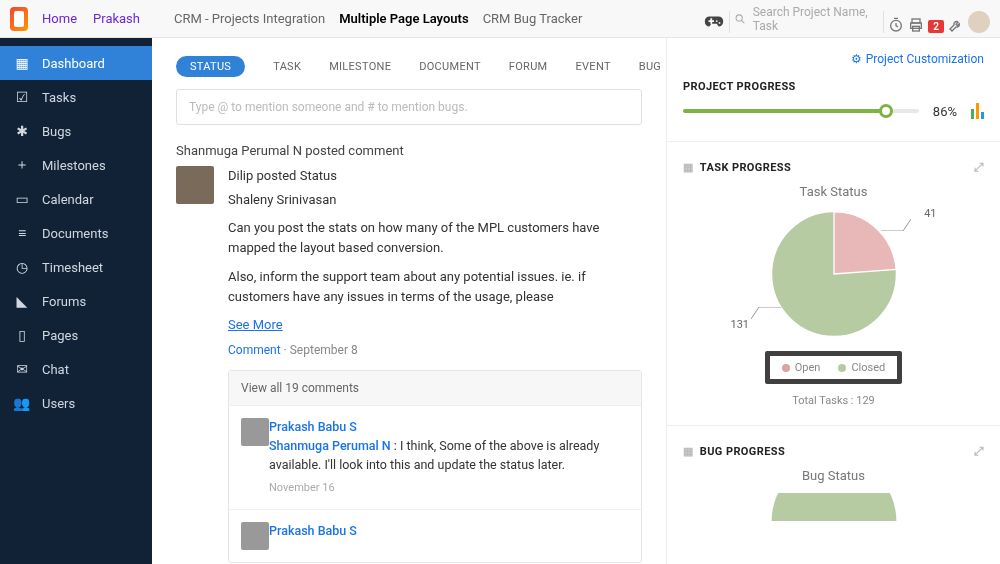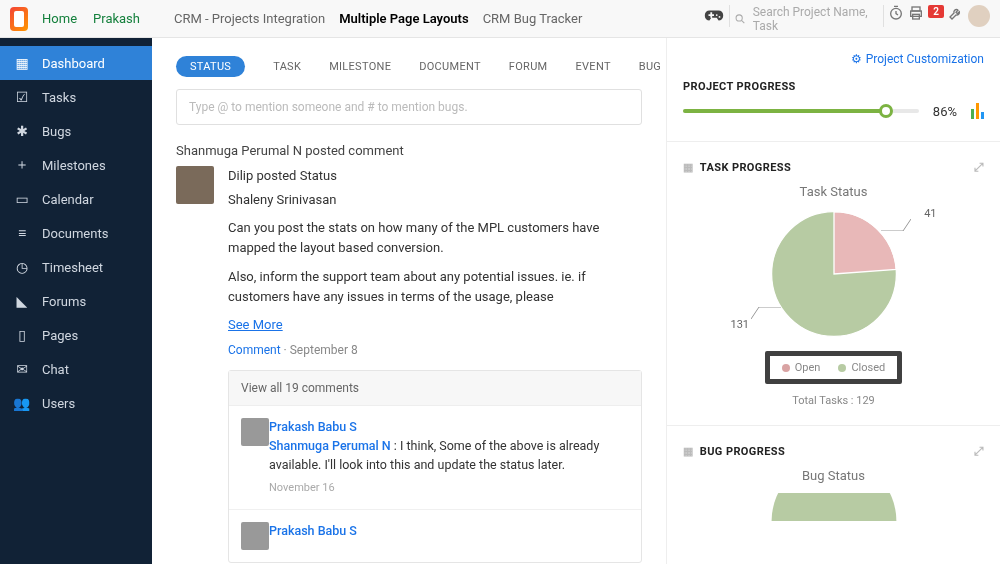--- a/index.html
+++ b/index.html
@@ -2,24 +2,24 @@
 <html><head>
 <meta charset="utf-8">
 <style>
 * { margin: 0; padding: 0; box-sizing: border-box; }
 body { font-family: -apple-system, BlinkMacSystemFont, "Segoe UI", Roboto, sans-serif; font-size: 13px; color: #333; background: #fff; width: 1000px; height: 564px; overflow: hidden; }
 
 .topbar { height: 38px; background: #f8f8f8; border-bottom: 1px solid #e5e5e5; display: flex; align-items: center; }
 .topbar-left { display: flex; align-items: center; padding: 0 4px; width: 152px;}
 .logo { width: 24px; height: 24px; margin: 0 6px; border-radius: 4px; background: linear-gradient(135deg,#f44336,#ff9800); position:relative; }
 .logo:after{content:'';position:absolute;inset:4px;background:#fff;border-radius:2px;}
-.topbar-left a { color: #15803d; text-decoration: none; padding: 0 8px; font-size: 13px; }
+.topbar-left a { color: #6d28d9; text-decoration: none; padding: 0 8px; font-size: 13px; }
 .breadcrumb { flex: 1; display:flex; align-items:center; gap: 14px; padding-left: 22px; font-size: 13px; color:#666;}
 .breadcrumb .active { color:#000; font-weight: 600;}
-.topbar-right { display:flex; align-items:flex-start; gap:4px; padding: 0 10px;}
+.topbar-right { display:flex; align-items:flex-end; gap:4px; padding: 0 10px;}
 .search-box { display:flex; align-items:center; width: 145px; color:#aaa; font-size: 12px;}
 .search-box svg { margin-right: 6px;}
 .badge-red { background:#e53935; color:#fff; font-size: 10px; padding: 1px 5px; border-radius: 2px; font-weight:600;}
 .avatar-small { width:22px; height:22px; border-radius:50%; background: #e0d0c0;}
 .ic { width:16px; height:16px; color:#777; display:inline-flex;}
 .ic svg{width:100%;height:100%;}
 .controller-ic{width:22px;height:22px;color:#444;}
 
 .shell { display:flex; height: 526px; }
 .sidebar { width: 152px; background: #112236; color:#d0d7e0; padding:8px 0;}

